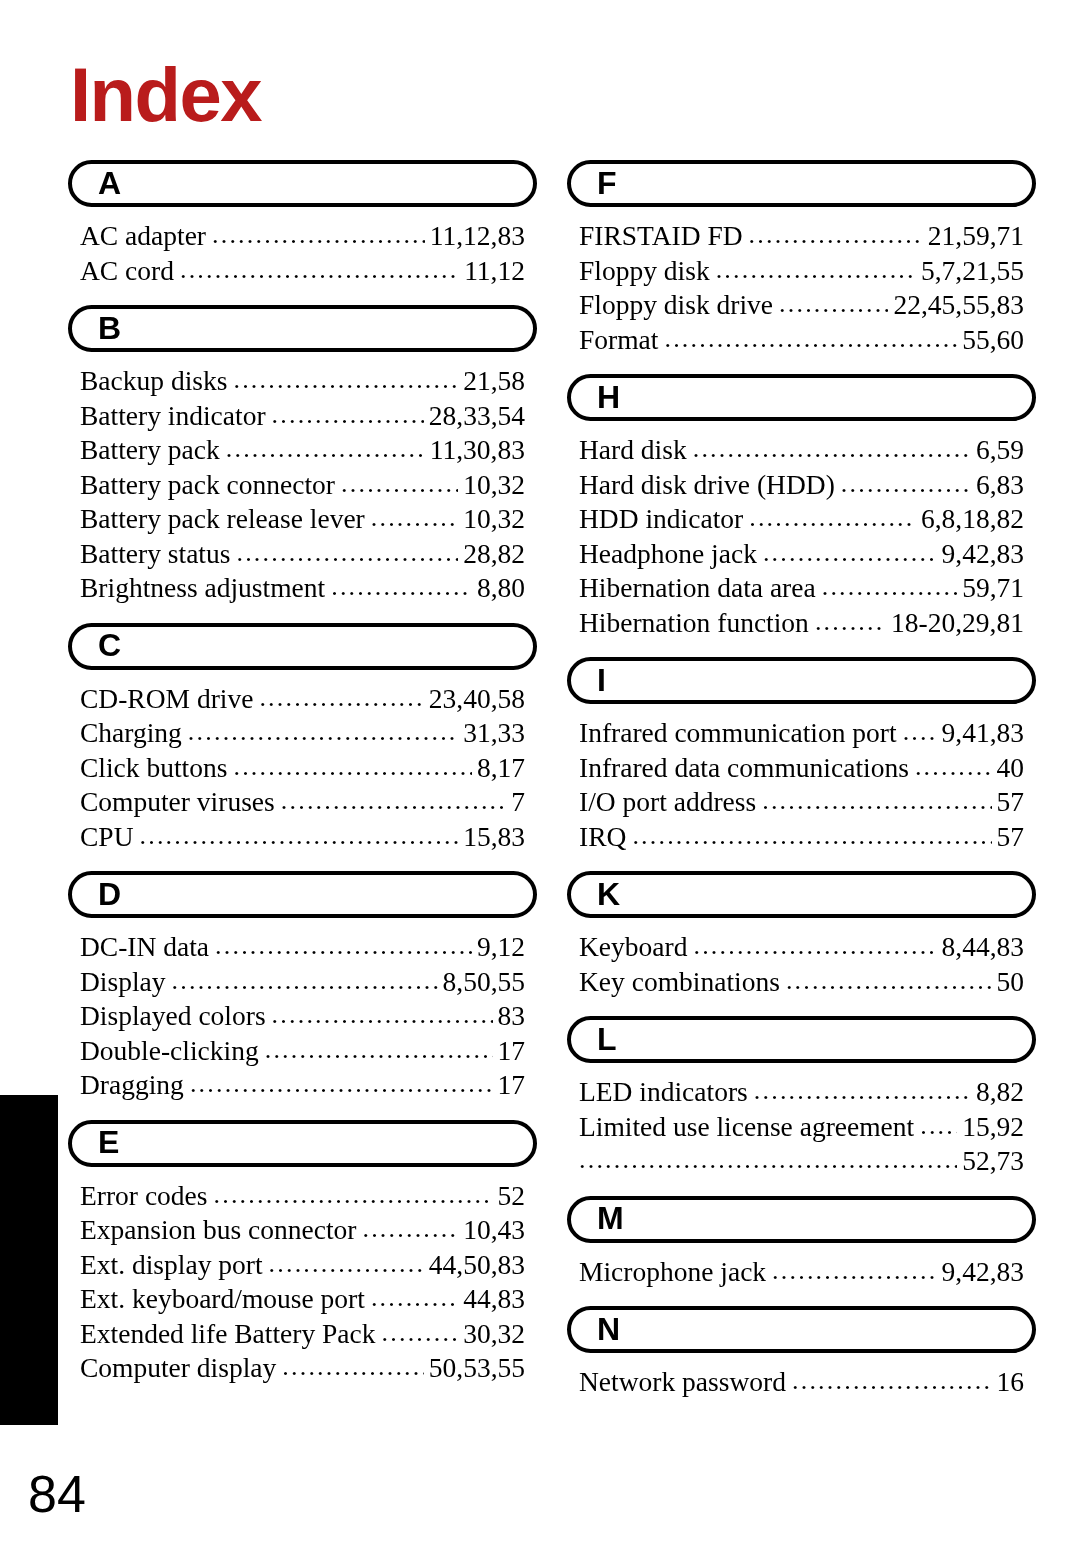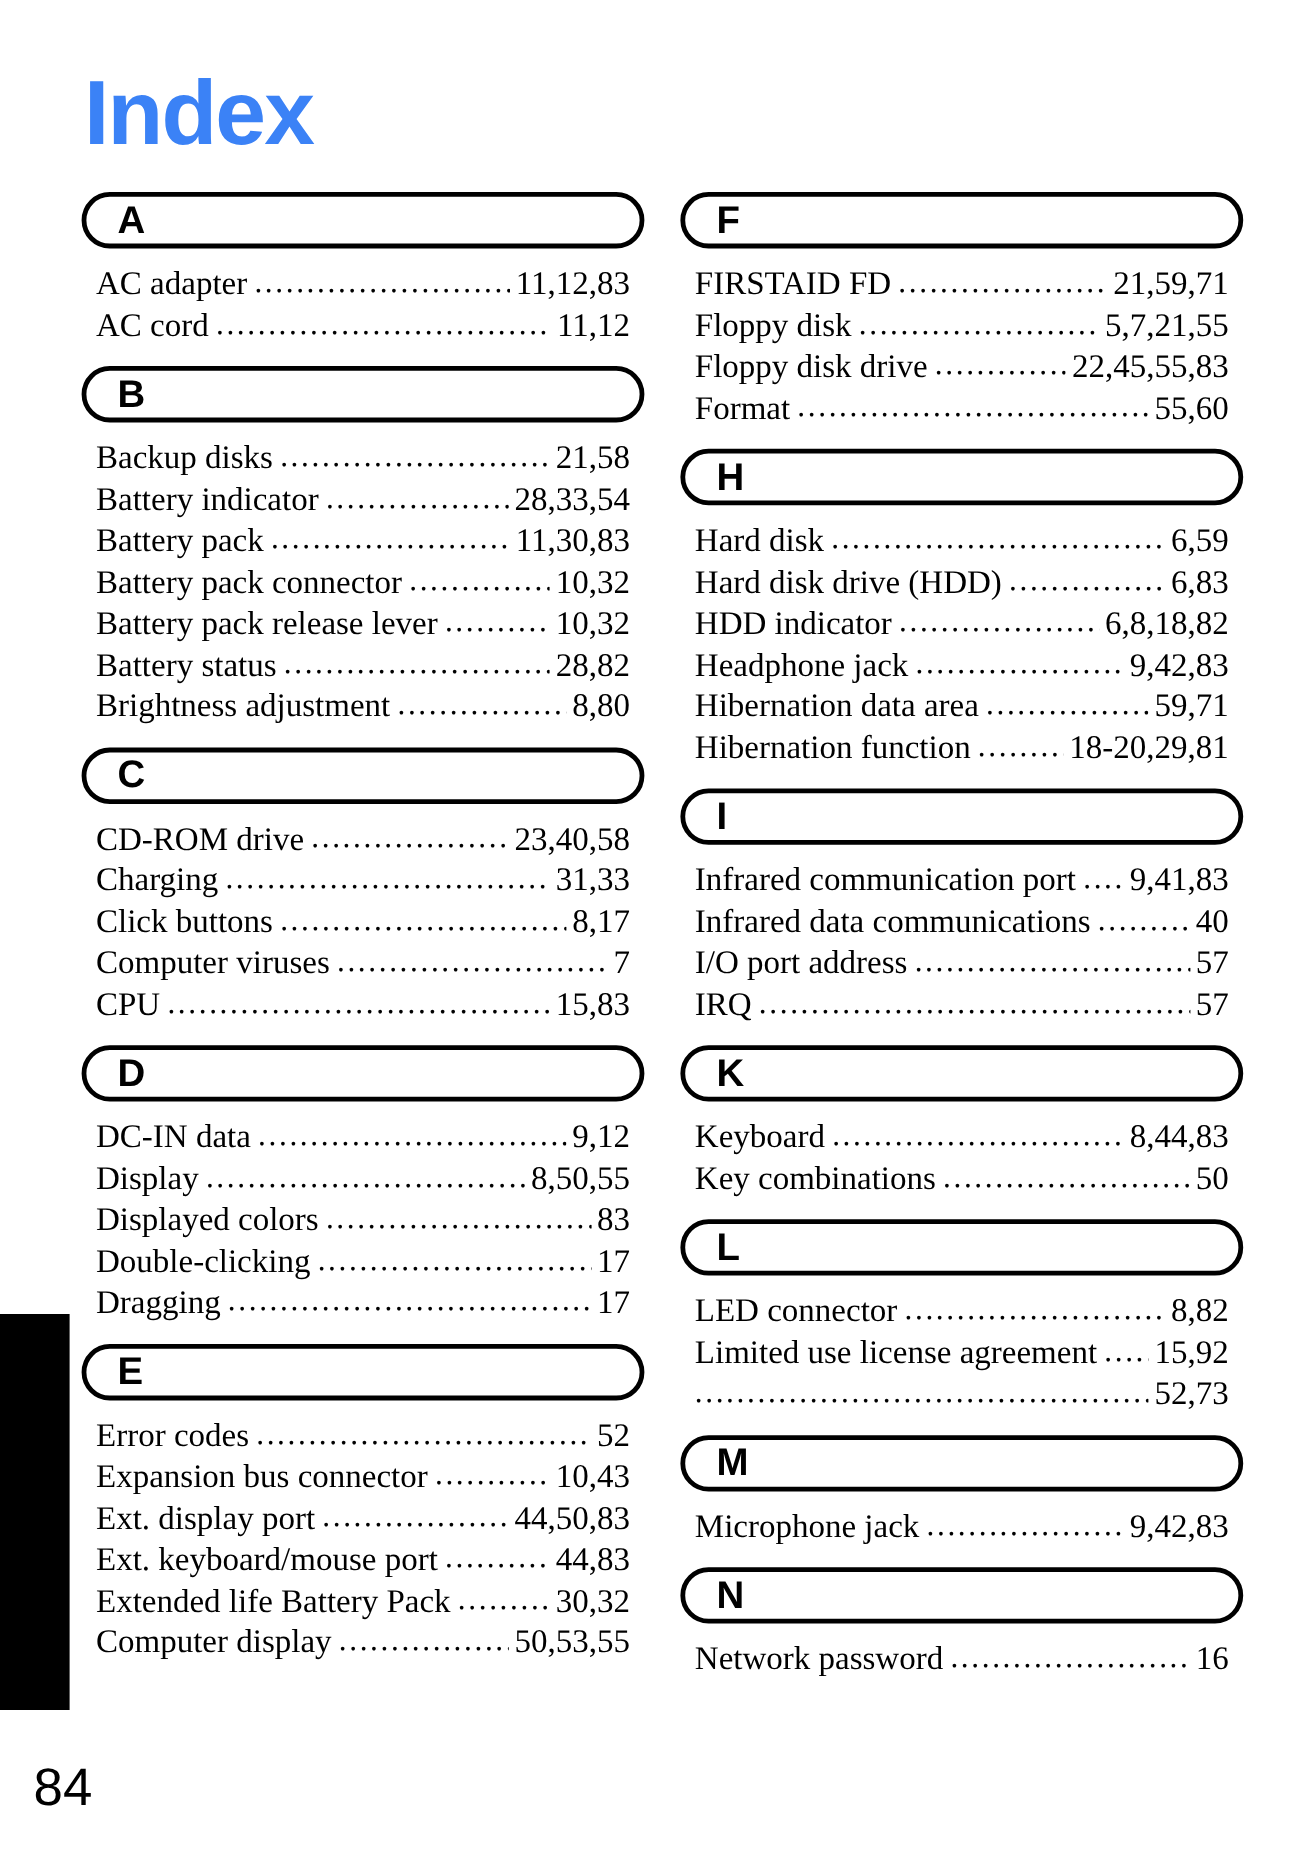--- a/index.html
+++ b/index.html
@@ -21,41 +21,41 @@
   
   .page-title {
     position: absolute;
     left: 70px;
     top: 6px;
     font-family: "Liberation Sans", sans-serif;
     font-weight: bold;
     font-size: 76px;
     letter-spacing: -1.5px;
     line-height: 1;
-    color: #3b82f6;
+    color: #b91c1c;
   }
 
   
   .thumb-tab {
     position: absolute;
     left: 0;
     top: 1095px;
     width: 58px;
     height: 330px;
     background: #000000;
   }
 
   
   .folio {
     position: absolute;
     left: 28px;
     top: 1468px;
     font-family: "Liberation Sans", sans-serif;
     font-weight: normal;
-    font-size: 44px;
+    font-size: 52px;
     line-height: 1;
     color: #000;
   }
 
   
   .index-body {
     position: absolute;
     left: 68px;
     top: 160px;
     width: 968px;
@@ -409,21 +409,21 @@
             <span class="entry-pages">50</span>
           </li>
         </ul>
       </div>
       <div class="letter-group">
         <div class="letter-pill">
           <span class="letter">L</span>
         </div>
         <ul class="entry-list">
           <li class="entry">
-            <span class="entry-label">LED connector</span>
+            <span class="entry-label">LED indicators</span>
             <span class="leader" aria-hidden="true">.........................................................................................</span>
             <span class="entry-pages">8,82</span>
           </li>
           <li class="entry">
             <span class="entry-label">Limited use license agreement</span>
             <span class="leader" aria-hidden="true">.........................................................................................</span>
             <span class="entry-pages">15,92</span>
           </li>
           <li class="entry">
             <span class="leader" aria-hidden="true">.........................................................................................</span>

